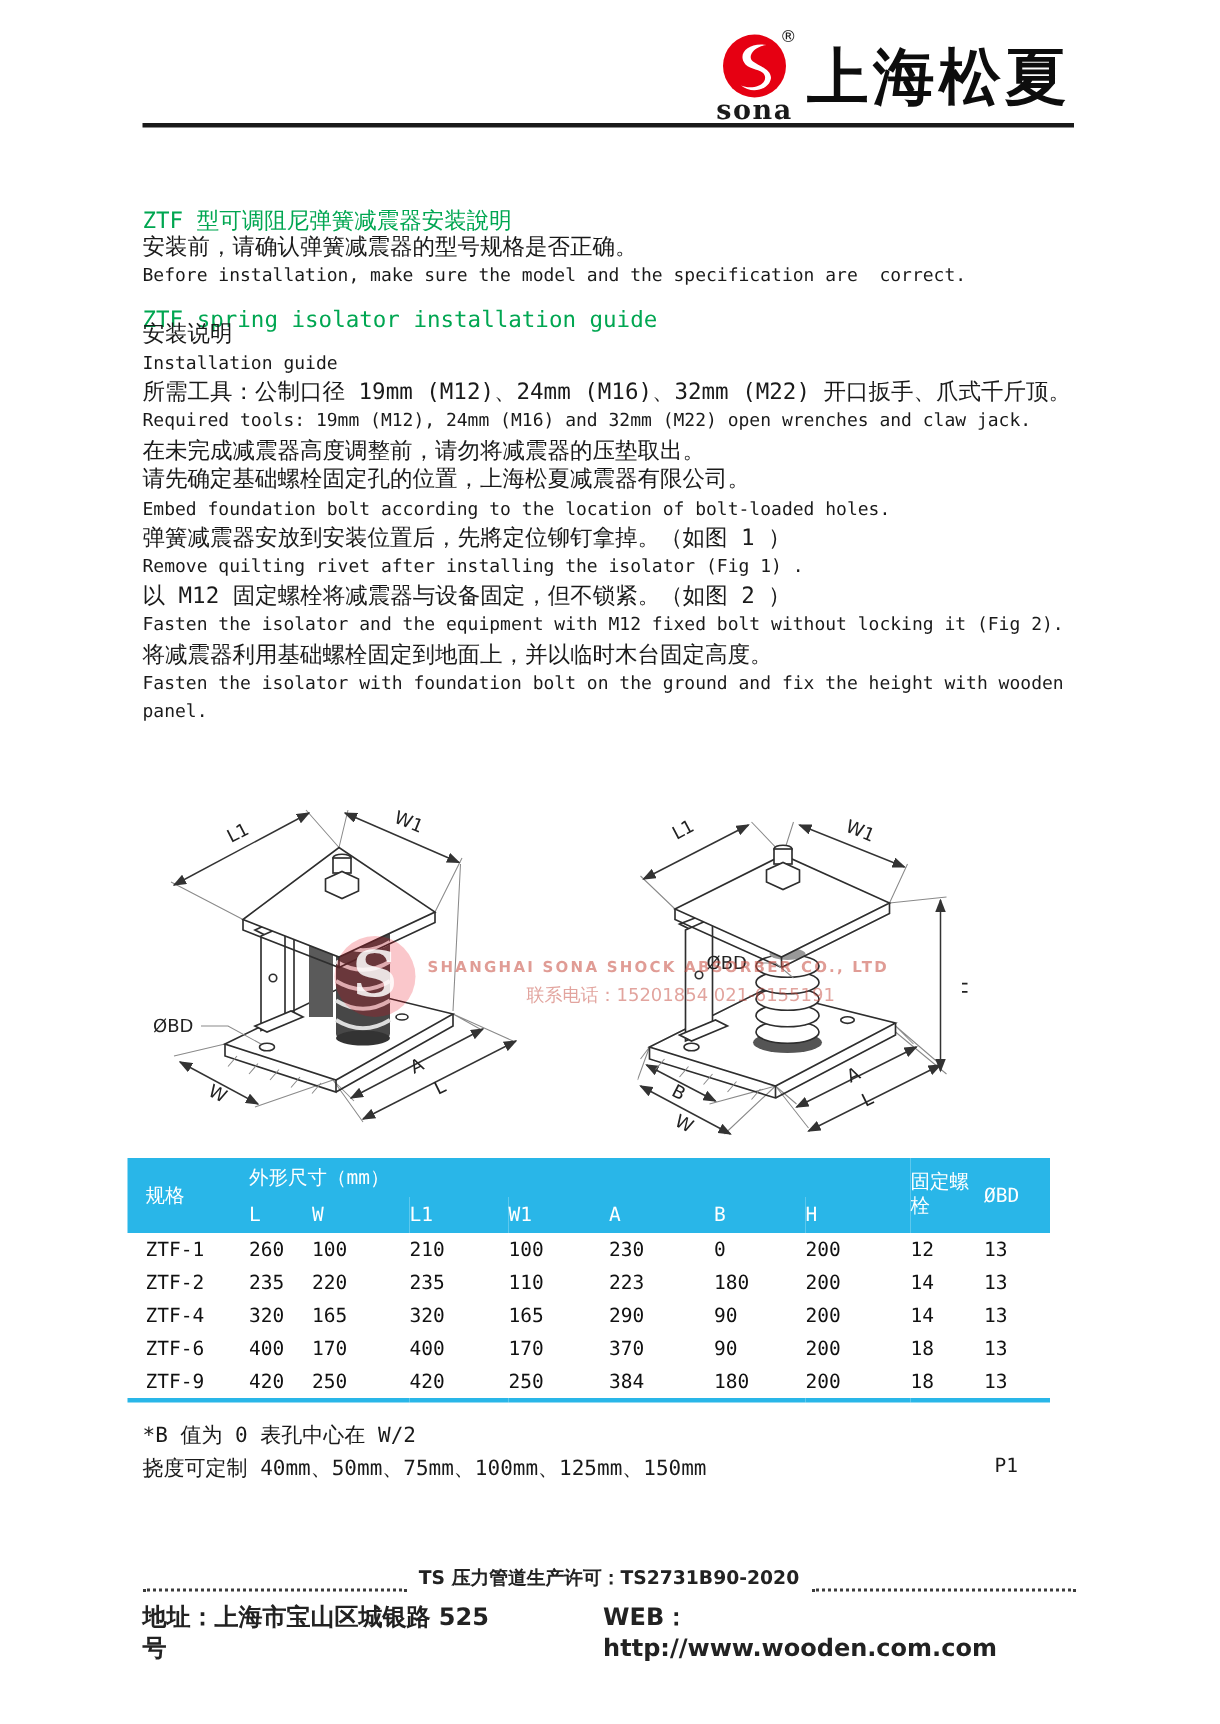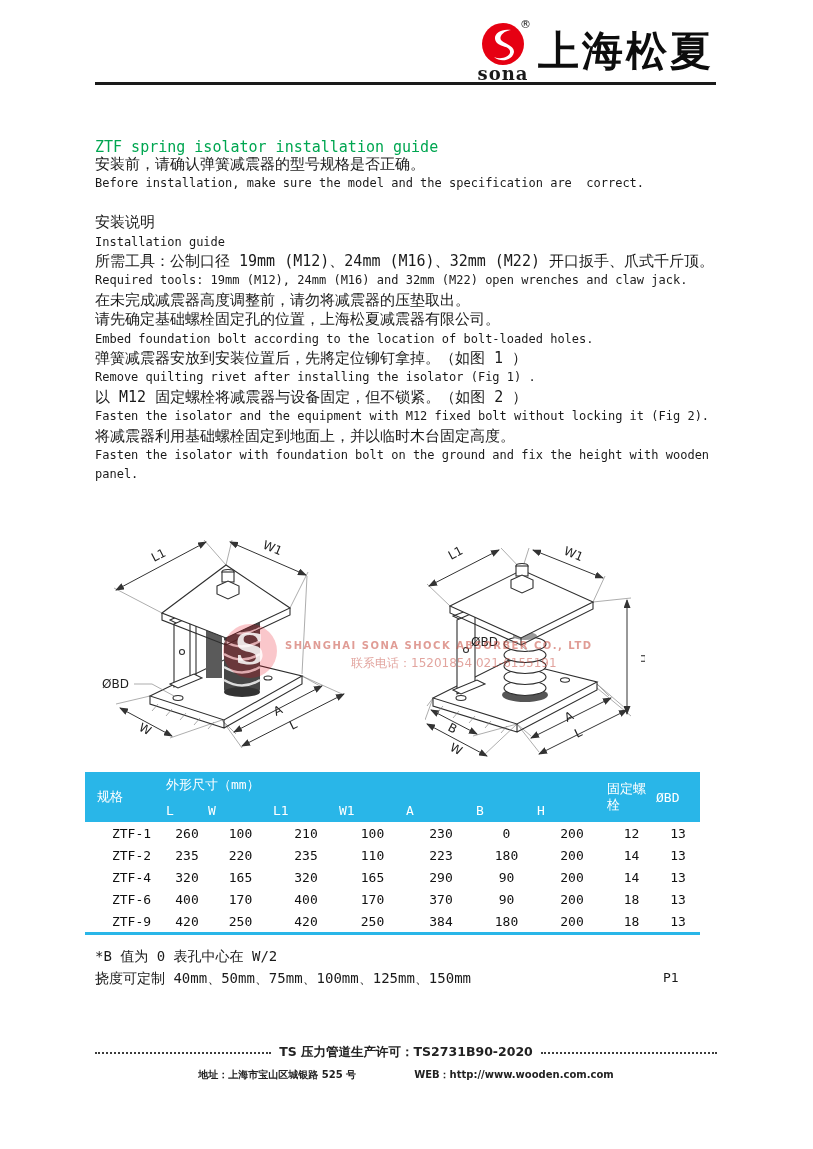--- a/index.html
+++ b/index.html
@@ -47,56 +47,57 @@
          font-family:"DejaVu Sans","Liberation Sans",sans-serif;}
   .wm-ph{font-size:12px;color:rgba(198,74,62,0.50);margin:4px 0 0 66px;
          font-family:"DejaVu Sans","Liberation Sans",sans-serif;}
 
   
   .spec-table{position:absolute;left:85px;top:772px;width:615px;border-collapse:collapse;
               border-bottom:3px solid #29b6e8;font-size:13px;}
   .spec-table th{background:#29b6e8;color:#fff;font-weight:normal;text-align:left;vertical-align:middle;padding:0;}
   .spec-table thead tr:first-child th{height:26px;}
   .spec-table thead tr:last-child th{height:24px;}
-  .spec-table td{text-align:center;height:22px;padding:0;vertical-align:middle;color:#111;}
+  .spec-table td{text-align:left;height:22px;padding:0;vertical-align:middle;color:#111;}
   .th-spec,.c1{padding-left:12px !important;}
   .th-bolt{line-height:16px;}
 
   
   .note1{position:absolute;left:95px;top:948px;font-size:14px;}
   .note2{position:absolute;left:95px;top:970px;font-size:14px;}
   .pageno{position:absolute;left:663px;top:970px;font-size:13px;}
 
   
   .footer{position:absolute;left:95px;top:1044px;width:622px;
           font-family:"DejaVu Sans","Liberation Sans",sans-serif;font-weight:bold;color:#222;}
-  .ts-row{display:flex;align-items:center;font-size:12.5px;}
+  .ts-row{display:flex;align-items:flex-end;font-size:12.5px;}
   .dotfill{flex:1;border-top:2px dotted #3c3c3c;height:0;}
   .ts-label{margin:0 8px;white-space:nowrap;}
-  .addr-row{display:flex;justify-content:center;gap:58px;margin-top:7px;font-size:10px;}
+  .addr-row{display:flex;justify-content:center;gap:58px;margin-top:7px;font-size:16px;}
 </style>
 </head>
 <body>
 
 <div class="page">
 
   <div class="header">
     <div class="logo">
       <svg class="logo-mark" width="44" height="44" viewBox="0 0 44 44">
         <circle cx="22" cy="22" r="21" fill="#e60012"></circle>
         <path d="M30,8 C18,6 10,14 16,21 C20,25 28,24 29,29 C30,35 20,38 13,35 C20,41 32,38 33,30 C33,24 25,22 21,19 C17,16 21,9 30,8 Z" fill="#fff"></path>
       </svg>
       <span class="reg">®</span>
       <div class="logo-text">sona</div>
     </div>
     <div class="brand">上海松夏</div>
   </div>
   <div class="rule"></div>
 
   <div class="title">
+    <div>ZTF 型可调阻尼弹簧减震器安装說明</div>
     <div>ZTF spring isolator installation guide</div>
   </div>
 
   <div class="content">
     <p class="cn">安装前，请确认弹簧减震器的型号规格是否正确。</p>
     <p class="en">Before installation, make sure the model and the specification are  correct.</p>
     <div class="gap"></div>
     <p class="cn">安装说明</p>
     <p class="en">Installation guide</p>
     <p class="cn">所需工具：公制口径 19mm (M12)、24mm (M16)、32mm (M22) 开口扳手、爪式千斤顶。</p>

